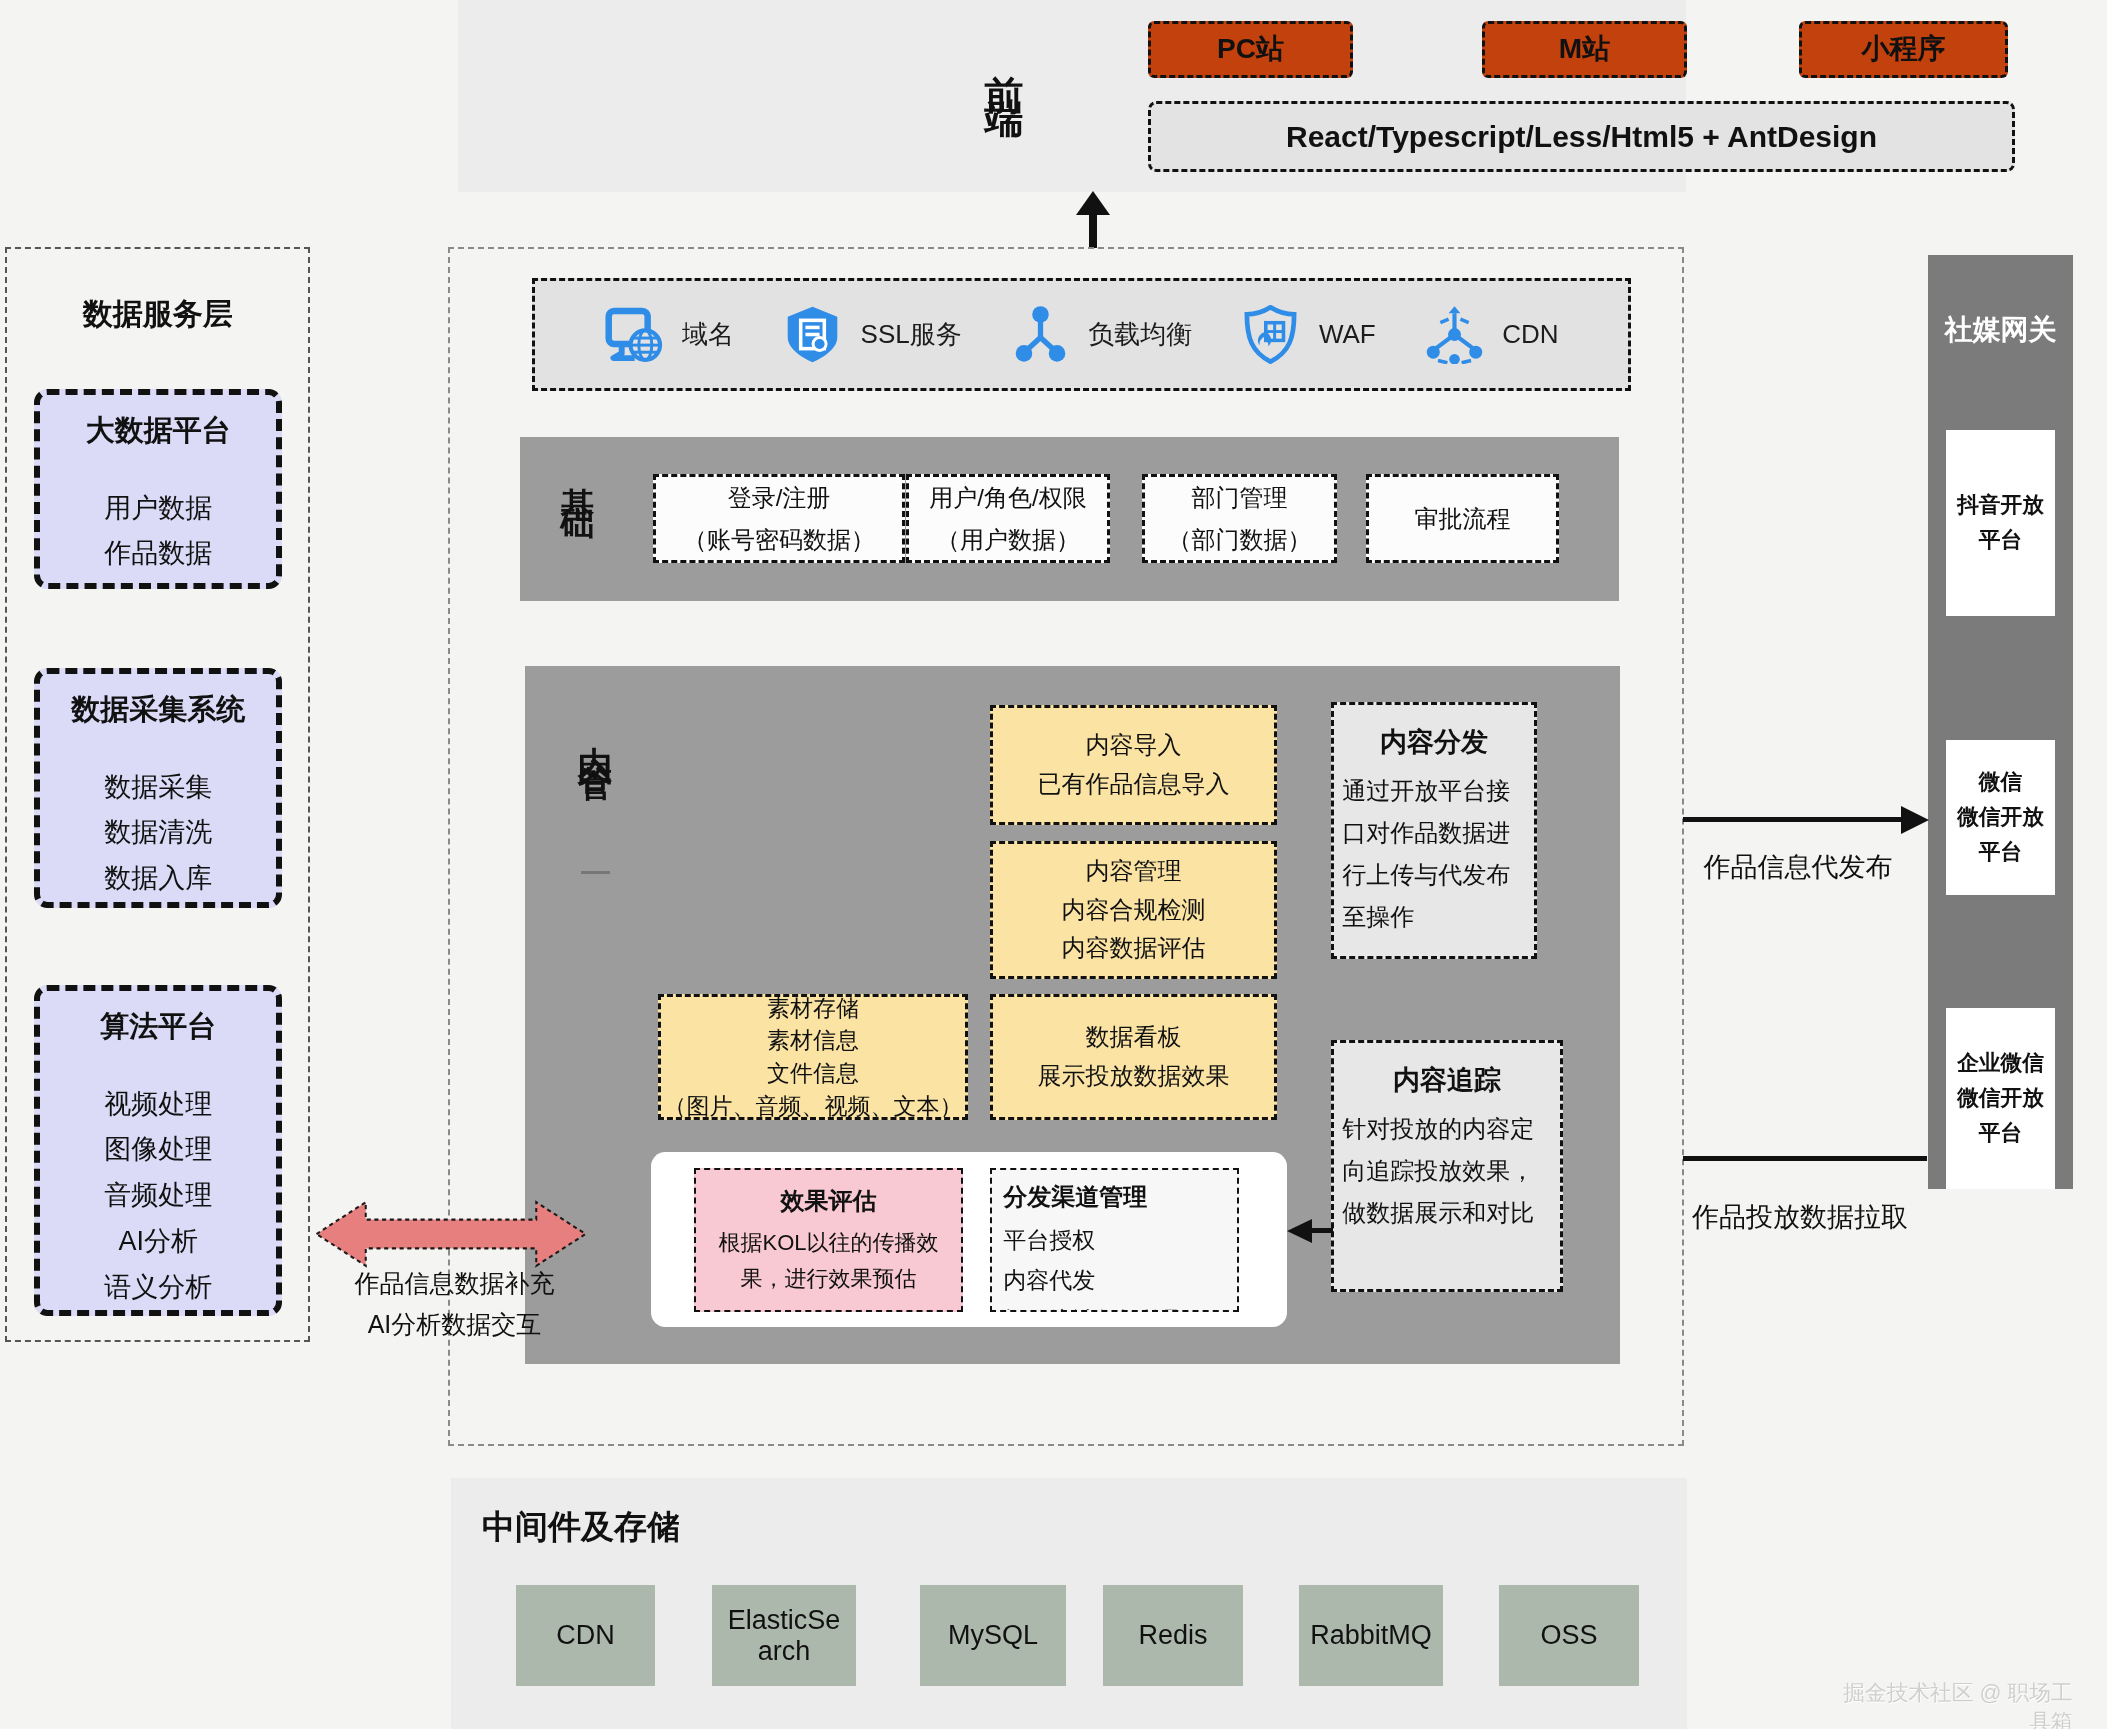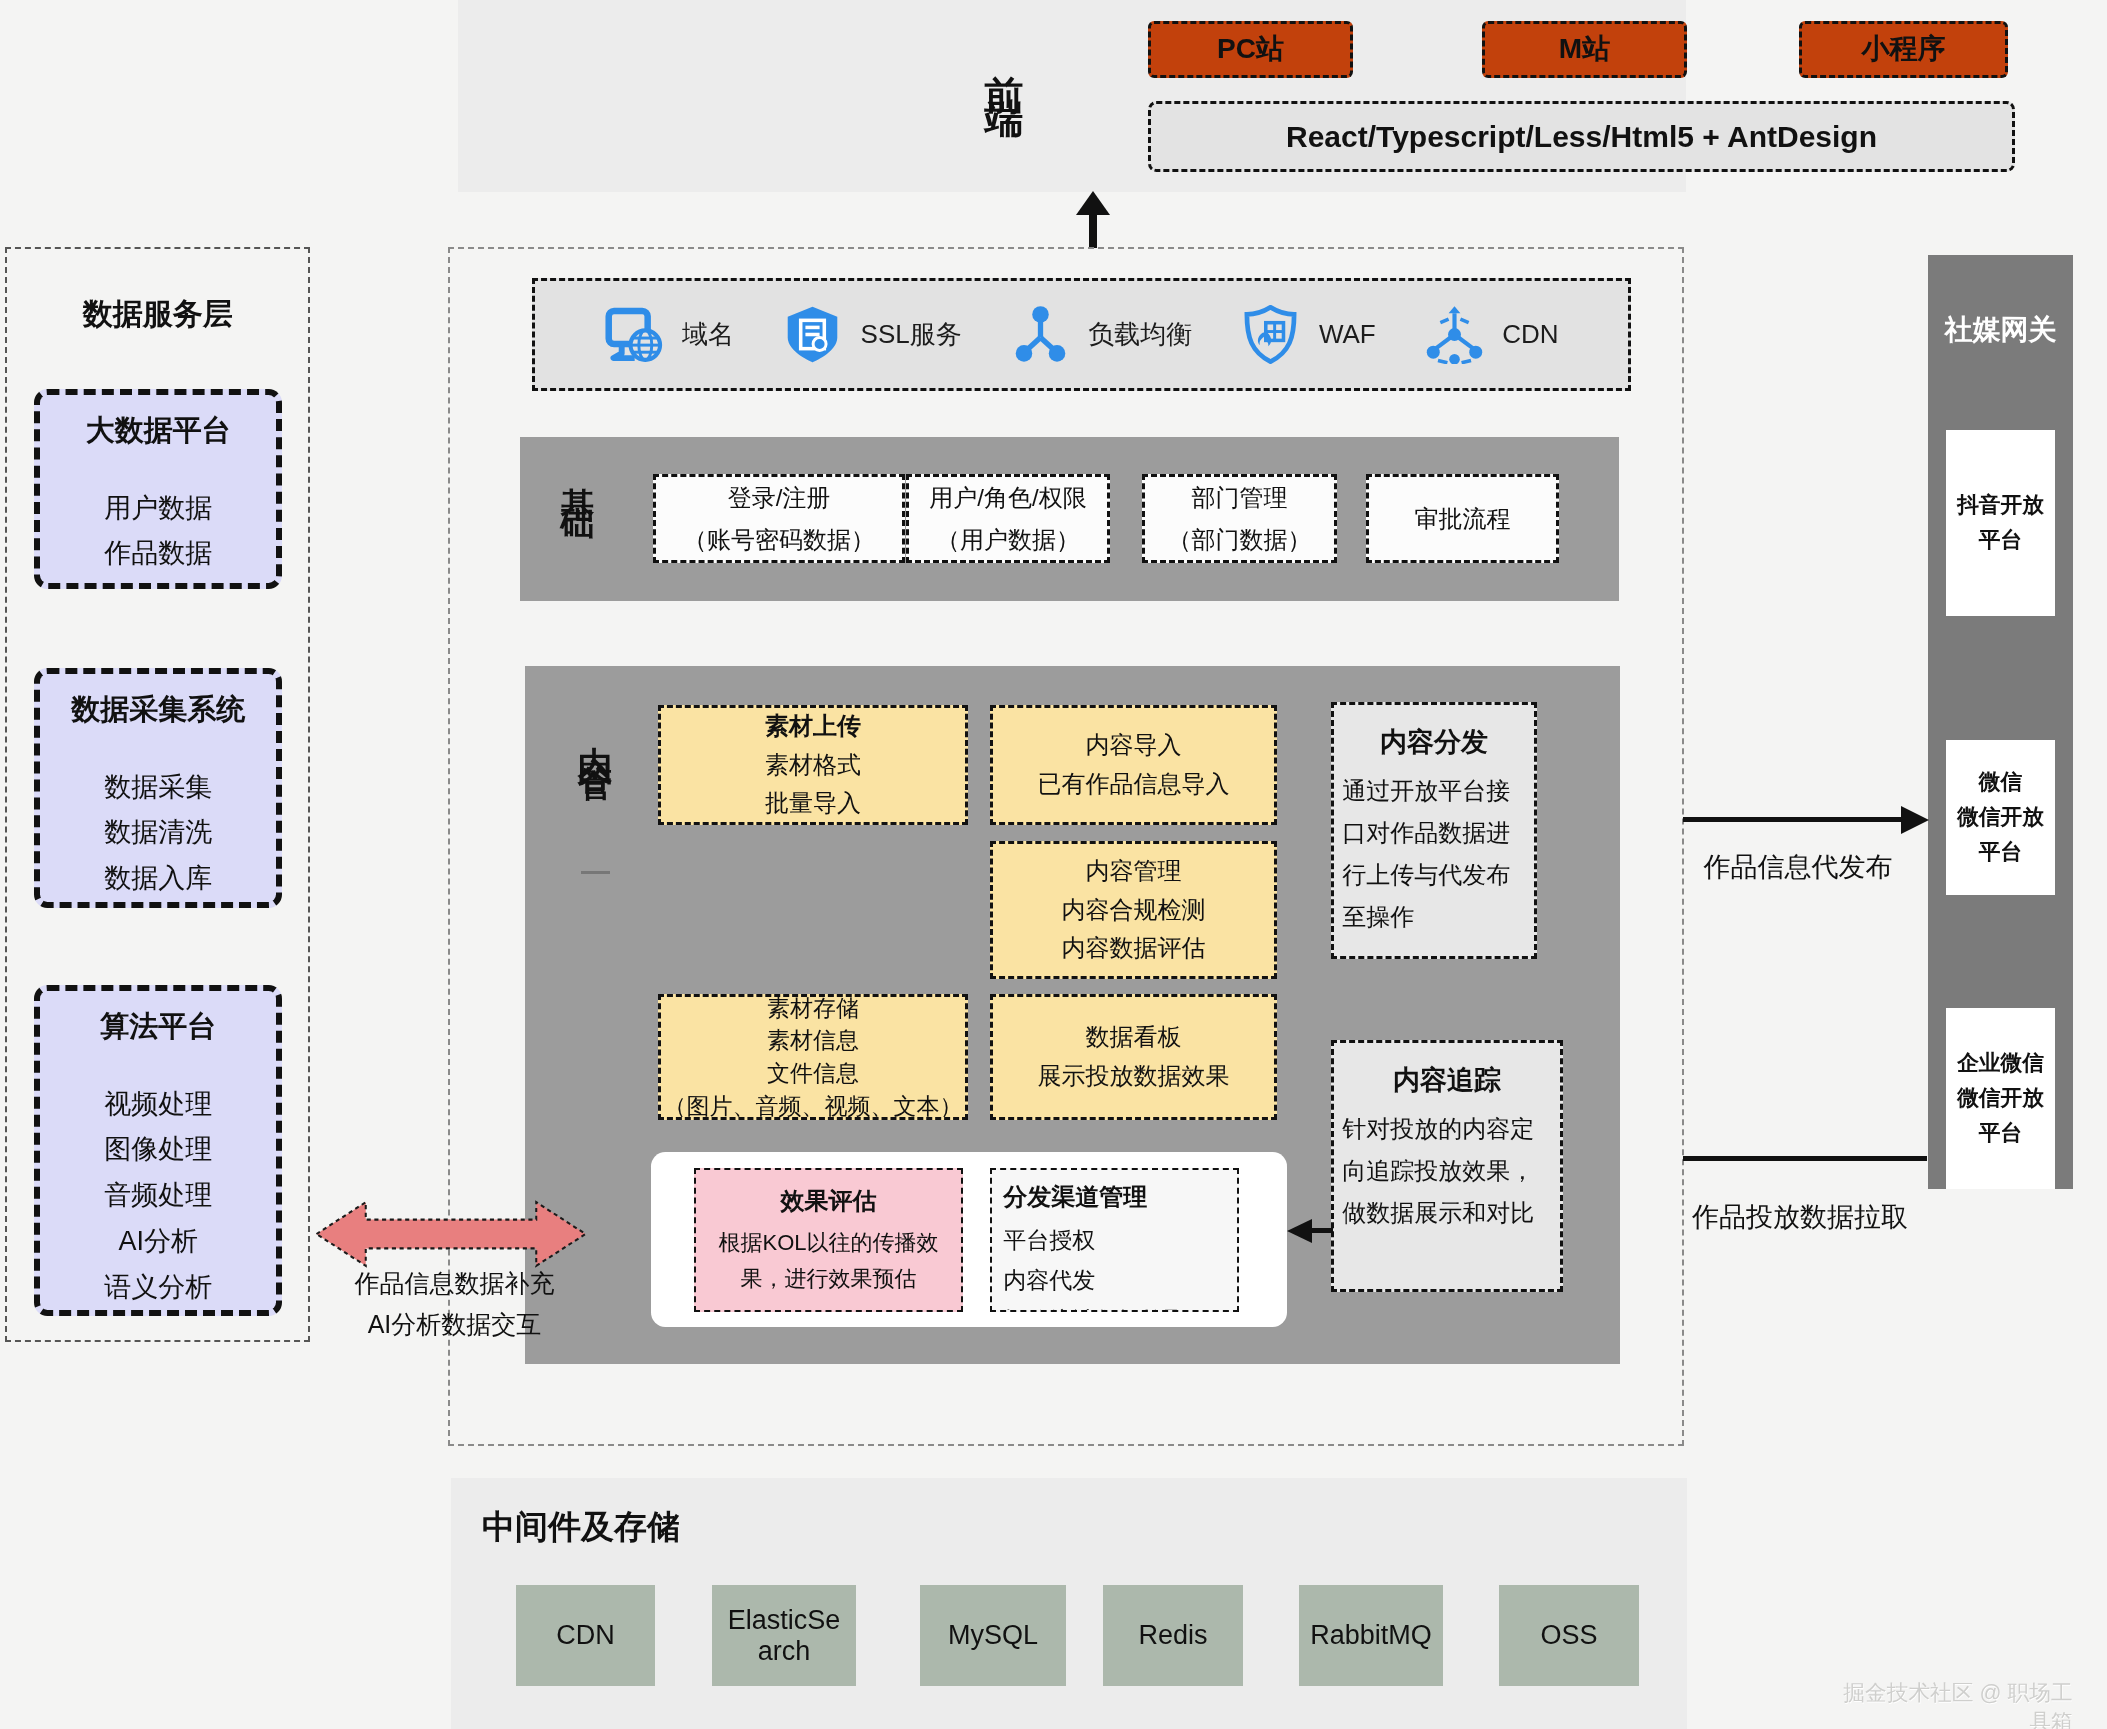--- a/index.html
+++ b/index.html
@@ -216,25 +216,20 @@
   </div>
   <div class="abs col base-box" id="base-box-3">
     <span class="t">审批流程</span>
   </div>
 </div>
 
 <div class="abs" id="content-section">
   <div class="abs vtext" id="content-label">内容管</div>
   <div class="abs" id="content-label-dash"></div>
 
-  <div class="abs col ybox boldtitle" id="ybox-0">
-    <span class="t">素材上传</span>
-    <span>素材格式</span>
-    <span>批量导入</span>
-  </div>
   <div class="abs col ybox" id="ybox-1">
     <span class="t">内容导入</span>
     <span>已有作品信息导入</span>
   </div>
   <div class="abs col ybox" id="ybox-3">
     <span class="t">内容管理</span>
     <span>内容合规检测</span>
     <span>内容数据评估</span>
   </div>
   <div class="abs col ybox" id="ybox-4">

